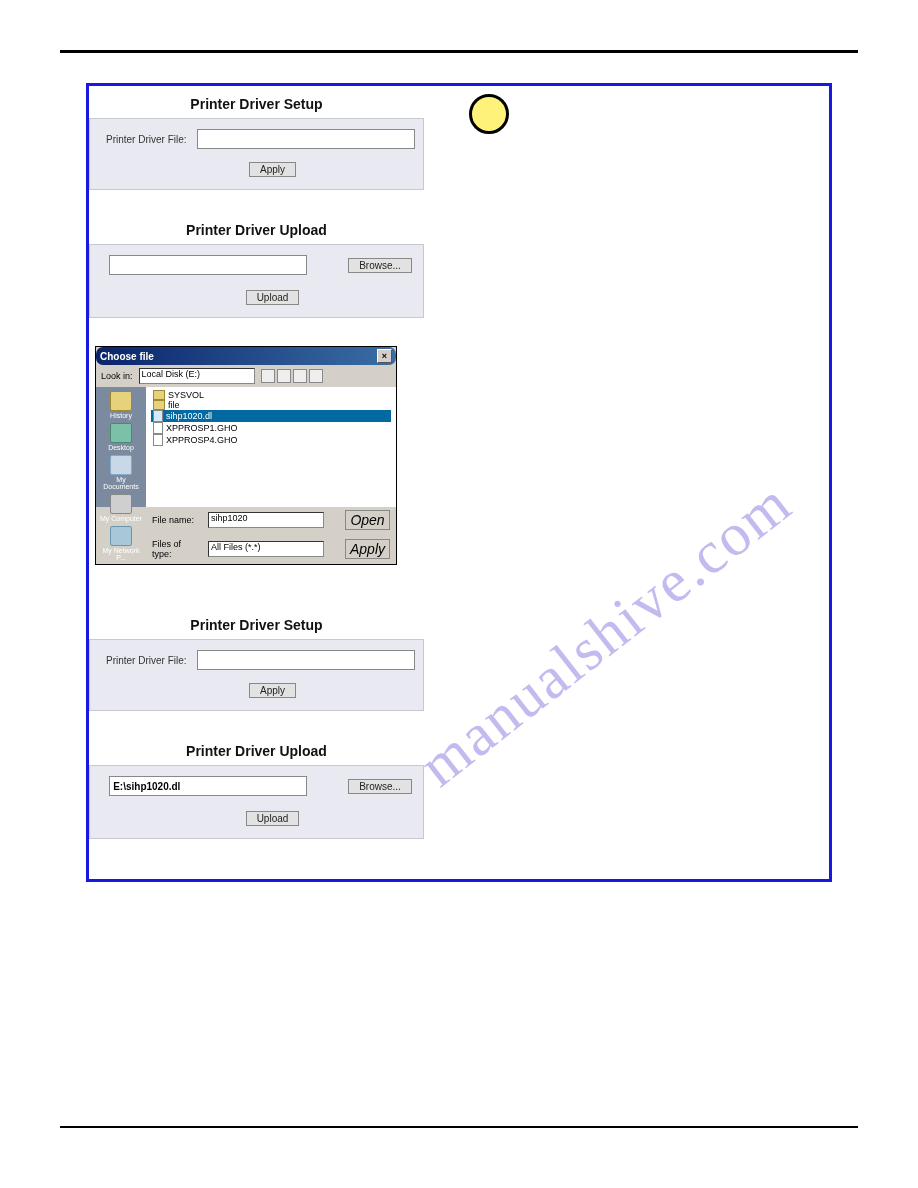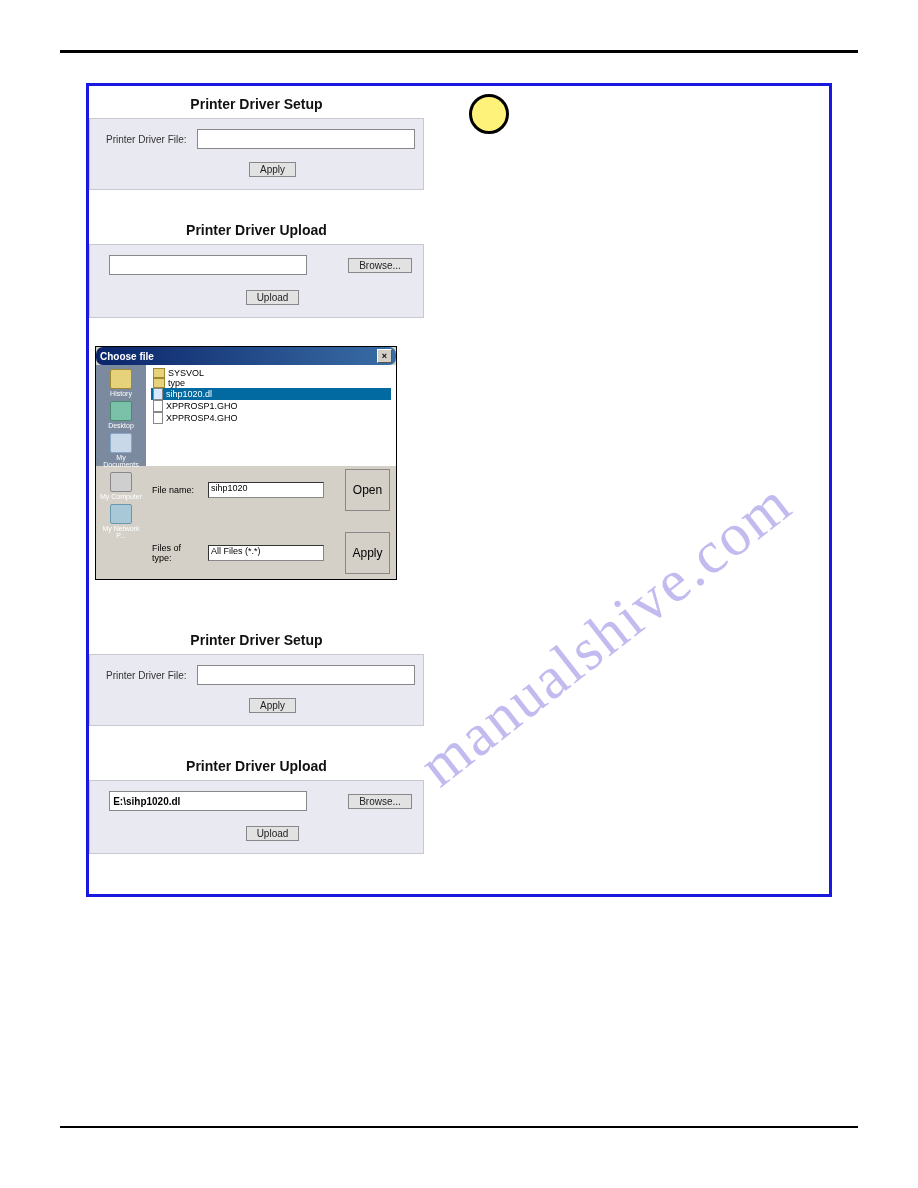--- a/index.html
+++ b/index.html
@@ -166,21 +166,21 @@
   .fd-select {
     width: 110px;
     height: 14px;
     background: #fff;
     border: 1px inset #888;
     font-size: 9px;
     padding: 0 2px;
   }
   .fd-body {
     display: flex;
-    height: 101px;
+    height: 120px;
   }
   .fd-sidebar {
     width: 50px;
     background: #7b8a9e;
     display: flex;
     flex-direction: column;
     align-items: center;
     padding: 4px 0;
     gap: 4px;
   }
@@ -231,33 +231,34 @@
     height: 10px;
     background: #fff;
     border: 1px solid #888;
     display: inline-block;
   }
   .fd-file-icon.dll { background: #d8e8ff; }
   .fd-bottom {
     padding: 3px 6px 5px 56px;
     display: grid;
     grid-template-columns: 50px 1fr 45px;
-    gap: 21px 6px;
+    gap: 9px 6px;
     align-items: center;
   }
   .fd-bottom label {
     font-size: 9px;
   }
   .fd-btn {
-    font-size: 12px;
-    padding: 13px 0;
+    font-size: 14px;
+    padding: 1px 0;
     border: 1px solid #888;
     background: #d4d0c8;
     text-align: center;
     cursor: pointer;
+    font-style: italic;
   }
   .fd-nav-icon {
     width: 12px;
     height: 12px;
     border: 1px solid #888;
     background: #eee;
     display: inline-block;
   }
   .fd-nav-icons { display: flex; gap: 2px; }
 </style>
@@ -295,20 +296,30 @@
           <button class="btn">Upload</button>
         </div>
       </div>
 
       <div class="gap-lg"></div>
 
       <div class="file-dialog">
         <div class="fd-titlebar">
           <span>Choose file</span>
           <span class="fd-close">×</span>
+        </div>
+        <div class="fd-toolbar">
+          <label>Look in:</label>
+          <div class="fd-select">Local Disk (E:)</div>
+          <div class="fd-nav-icons">
+            <span class="fd-nav-icon"></span>
+            <span class="fd-nav-icon"></span>
+            <span class="fd-nav-icon"></span>
+            <span class="fd-nav-icon"></span>
+          </div>
         </div>
         <div class="fd-body">
           <div class="fd-sidebar">
             <div class="fd-sidebar-item">
               <div class="fd-sidebar-icon"></div>
               <div>History</div>
             </div>
             <div class="fd-sidebar-item">
               <div class="fd-sidebar-icon desktop"></div>
               <div>Desktop</div>
@@ -326,21 +337,21 @@
               <div>My Network P...</div>
             </div>
           </div>
           <div class="fd-list">
             <div class="fd-list-item">
                 <span class="fd-folder-icon"></span>
                 <span>SYSVOL</span>
               </div>
             <div class="fd-list-item">
                 <span class="fd-folder-icon"></span>
-                <span>type</span>
+                <span>file</span>
               </div>
             <div class="fd-list-item selected">
                 <span class="fd-file-icon dll"></span>
                 <span>sihp1020.dl</span>
               </div>
             <div class="fd-list-item">
                 <span class="fd-file-icon"></span>
                 <span>XPPROSP1.GHO</span>
               </div>
             <div class="fd-list-item">

